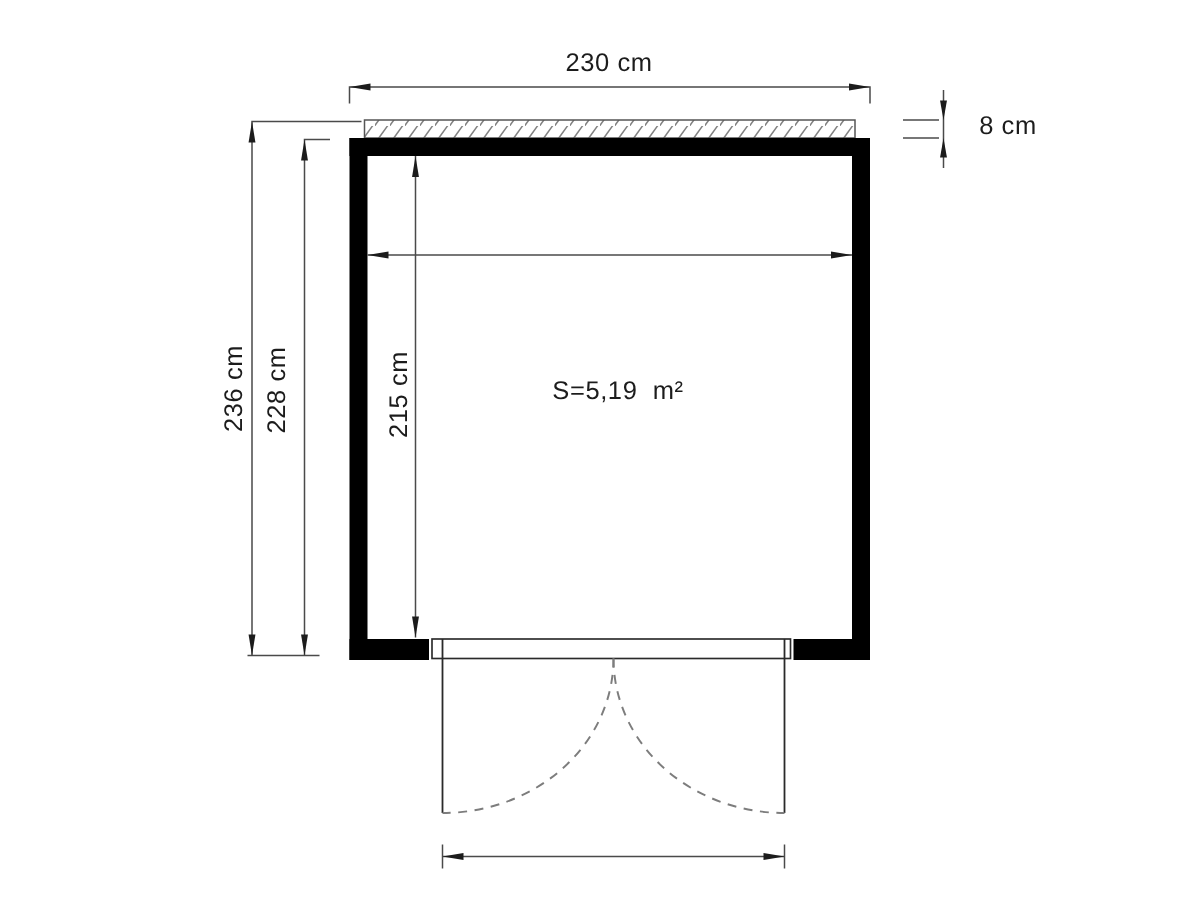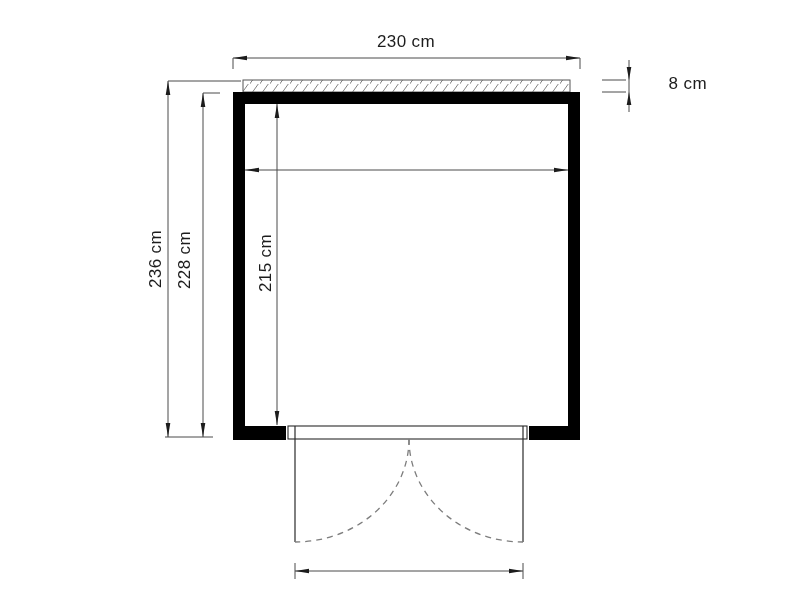--- a/index.html
+++ b/index.html
@@ -8,21 +8,21 @@
     background:var(--background,#ffffff);
     font-family:"Liberation Sans","DejaVu Sans",sans-serif;
     margin-top:12px;
   }
   .canvas svg{position:absolute;left:0;top:0;}
   .lbl{
     position:absolute;font-size:17px;line-height:20px;height:20px;
     color:var(--text,#1c1c1c);letter-spacing:.4px;white-space:pre;
     text-align:center;
   }
-  .lbl.left{text-align:right;}
+  .lbl.left{text-align:center;}
   .rot{transform:rotate(-90deg);}
   .wall{fill:var(--wall,#000000);stroke:none;}
   .dim{stroke:var(--line,#4a4a4a);stroke-width:1;fill:none;}
   .arrow{fill:var(--text,#1c1c1c);stroke:none;}
   .frame{stroke:#2a2a2a;stroke-width:1.1;fill:#ffffff;}
   .leaf{stroke:#2a2a2a;stroke-width:1.2;fill:none;}
   .swing{stroke:var(--door-swing,#7d7d7d);stroke-width:1.3;fill:none;stroke-dasharray:6 5;}
   .strip{fill:url(#hatch);stroke:#555555;stroke-width:1;}
 </style>
 </head>
@@ -103,15 +103,16 @@
 
   <div class="lbl left" style="left:637px;top:62px;width:70px;">8 cm</div>
 
 
   <div class="lbl rot" style="left:96px;top:237px;width:120px;">236 cm</div>
 
   <div class="lbl rot" style="left:125px;top:238px;width:120px;">228 cm</div>
 
   <div class="lbl rot" style="left:206px;top:241px;width:120px;">215 cm</div>
 
+  <div class="lbl" style="left:332px;top:239px;width:160px;">S=5,19  m²</div>
 
 
 </div>
 
 </body></html>

